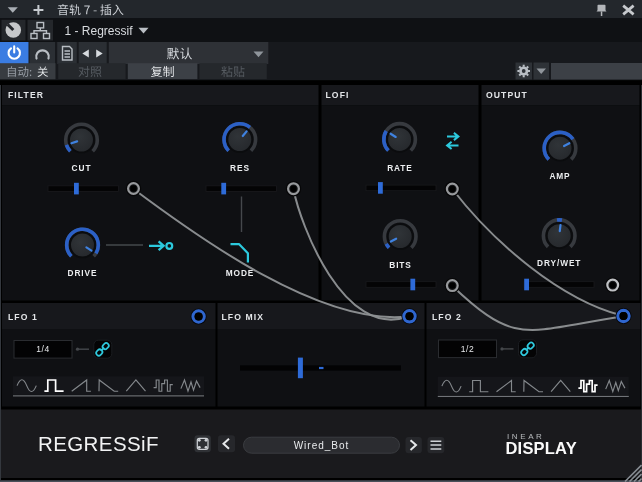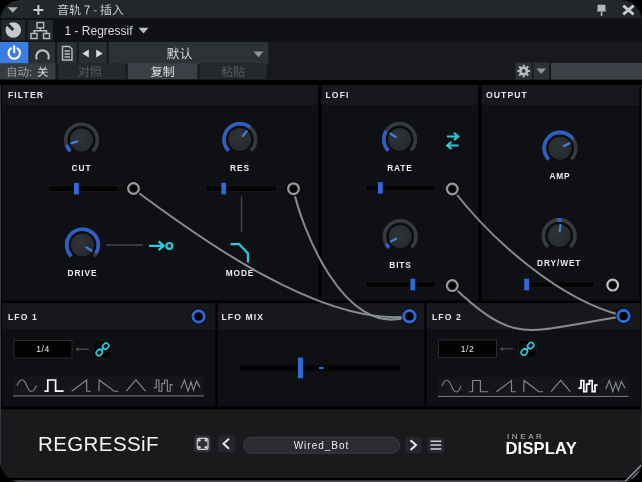--- a/index.html
+++ b/index.html
@@ -1,14 +1,14 @@
 <!DOCTYPE html>
 <html><head><meta charset="utf-8"><style>
 html,body{margin:0;padding:0;background:#000;}
-#app{position:relative;width:642px;height:482px;overflow:hidden;font-family:"Liberation Sans",sans-serif;border-radius:21px;}
+#app{position:relative;width:642px;height:482px;overflow:hidden;font-family:"Liberation Sans",sans-serif;}
 svg{display:block}
 </style></head><body>
 <div id="app">
 <svg width="642" height="482" viewBox="0 0 642 482" font-family="Liberation Sans, sans-serif">
 <defs>
         <radialGradient id="kg" cx="0.42" cy="0.38" r="0.75">
           <stop offset="0" stop-color="#303438"></stop>
           <stop offset="0.75" stop-color="#272a2e"></stop>
           <stop offset="1" stop-color="#1e2125"></stop>
         </radialGradient>

